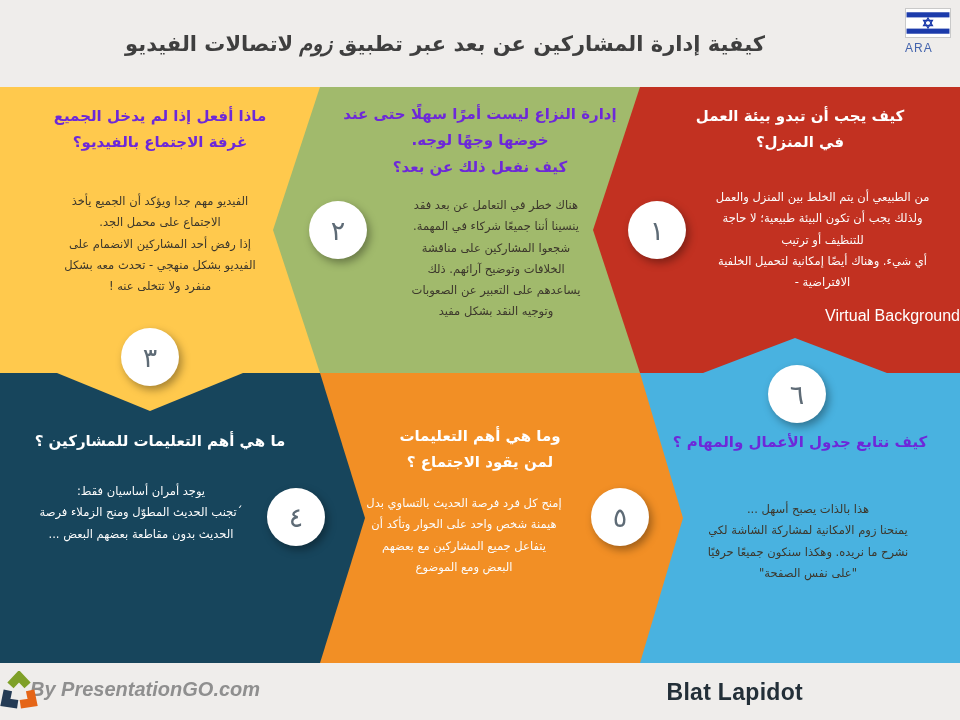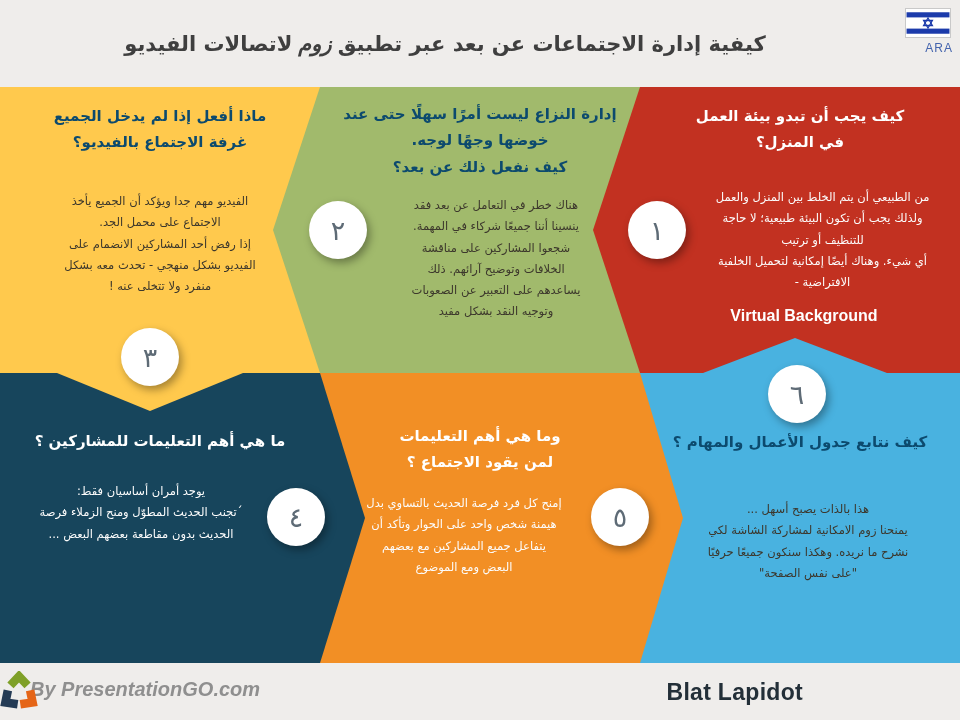--- a/index.html
+++ b/index.html
@@ -10,37 +10,37 @@
   }
 
   
   .header { position:absolute; top:0; left:0; width:960px; height:87px; background:#EFEDEB; }
   .title {
     position:absolute; top:0; left:80px; right:150px; height:87px;
     display:flex; align-items:center; justify-content:center;
     direction:rtl; color:#3F3F3F; font-size:21px; font-weight:bold;
   }
   .title .brand { font-style:italic; margin:0 6px; }
-  .lang { position:absolute; top:8px; right:7px; width:48px; text-align:right; }
+  .lang { position:absolute; top:8px; right:7px; width:48px; text-align:left; }
   .flag { width:46px; height:30px; background:#ffffff; border:1px solid #c9c9c9; display:block; }
   .lang-label { color:#4464AD; font-size:12px; margin-top:3px; letter-spacing:1px;
                 font-family:"Liberation Sans", sans-serif; }
 
   
   .grid { position:absolute; top:87px; left:0; width:960px; height:576px; }
   .bg-svg { position:absolute; top:0; left:0; }
 
   .sec { position:absolute; width:320px; text-align:center; direction:rtl; }
   .sec-title { position:absolute; left:8px; right:8px; font-size:15px; font-weight:bold;
                line-height:1.75; white-space:pre-line; }
   .sec-body  { position:absolute; font-size:11.5px; line-height:1.85; white-space:pre-line; }
-  .sec-extra { position:absolute; left:8px; right:0; color:#ffffff; font-weight:bold;
-               font-size:16px; font-family:"Liberation Sans", sans-serif; }
+  .sec-extra { position:absolute; left:8px; right:0; color:#ffffff; font-weight:normal;
+               font-size:16px; font-family:"Liberation Sans", sans-serif;text-align:right; }
 
-  .dark  .sec-title { color:#0c4a6e; }
+  .dark  .sec-title { color:#6d28d9; }
   .dark  .sec-body  { color:#3C372C; }
   .light .sec-title { color:#ffffff; }
   .light .sec-body  { color:#FCFCFC; }
 
   .sec-red    { left:640px; top:0;     height:286px; }
   .sec-green  { left:320px; top:0;     height:286px; }
   .sec-yellow { left:0;     top:0;     height:286px; }
   .sec-navy   { left:0;     top:286px; height:290px; }
   .sec-orange { left:320px; top:286px; height:216px; }
   .sec-teal   { left:640px; top:286px; height:290px; }
@@ -75,21 +75,21 @@
   .logo-text { font-size:23px; font-weight:bold; color:#232F38; letter-spacing:0.3px;
                font-family:"Liberation Sans", sans-serif; }
 </style>
 </head>
 <body>
 
 <div class="page">
 
   <div class="header">
     <h1 class="title">
-        <span>كيفية إدارة الاجتماعات عن بعد عبر تطبيق</span>
+        <span>كيفية إدارة المشاركين عن بعد عبر تطبيق</span>
         <span class="brand">زوم</span>
         <span>لاتصالات الفيديو</span>
       </h1>
     <div class="lang">
       <svg class="flag" width="46" height="30" viewBox="0 0 46 30">
         <rect x="0" y="0" width="46" height="30" fill="#ffffff"></rect>
         <rect x="0" y="3.5" width="46" height="5.5" fill="#1C3BAB"></rect>
         <rect x="0" y="21" width="46" height="5.5" fill="#1C3BAB"></rect>
         <polygon points="23,9.6 27.7,17.7 18.3,17.7" fill="none" stroke="#1C3BAB" stroke-width="1.4"></polygon>
         <polygon points="23,20.4 18.3,12.3 27.7,12.3" fill="none" stroke="#1C3BAB" stroke-width="1.4"></polygon>

